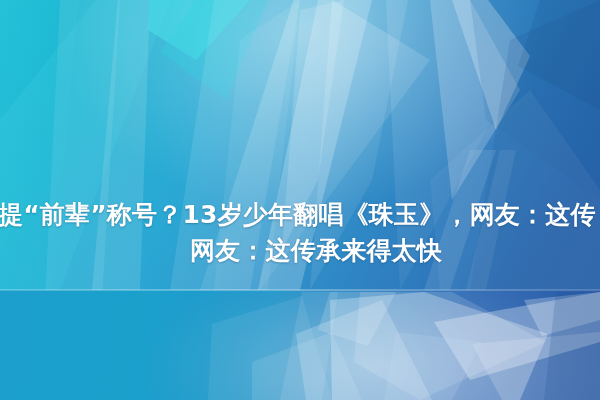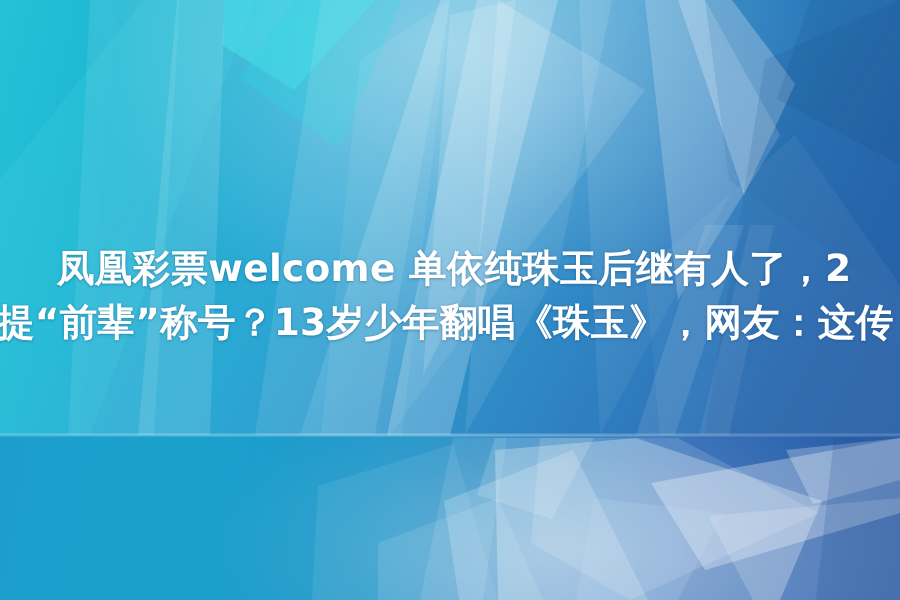--- a/index.html
+++ b/index.html
@@ -188,17 +188,17 @@
     <polygon points="524,300 600,292 600,320 542,336" fill="#ffffff" opacity="0.26"></polygon>
     <polygon points="212,324 302,296 332,400 208,400" fill="#ffffff" opacity="0.08"></polygon>
     <polygon points="252,362 332,332 362,400 252,400" fill="#ffffff" opacity="0.11"></polygon>
     <polygon points="396,332 482,342 452,400 384,400" fill="#cfe9f7" opacity="0.16"></polygon>
     <polygon points="556,292 600,292 600,400 544,400" fill="#1c4f90" opacity="0.20"></polygon>
     <polygon points="302,292 338,292 322,400 280,400" fill="#ffffff" opacity="0.10"></polygon>
     <polygon points="330,292 396,292 368,346 318,330" fill="#ffffff" opacity="0.16"></polygon>
   </svg>
 
   <div class="headline">
-    <div class="hline hline-1">凤凰彩票welcome 单依纯珠玉后继有人了，2</div>
     <div class="hline hline-2">提“前辈”称号？13岁少年翻唱《珠玉》，网友：这传</div>
+    <div class="hline hline-3">网友：这传承来得太快</div>
   </div>
 
 </div>
 
 </body></html>

